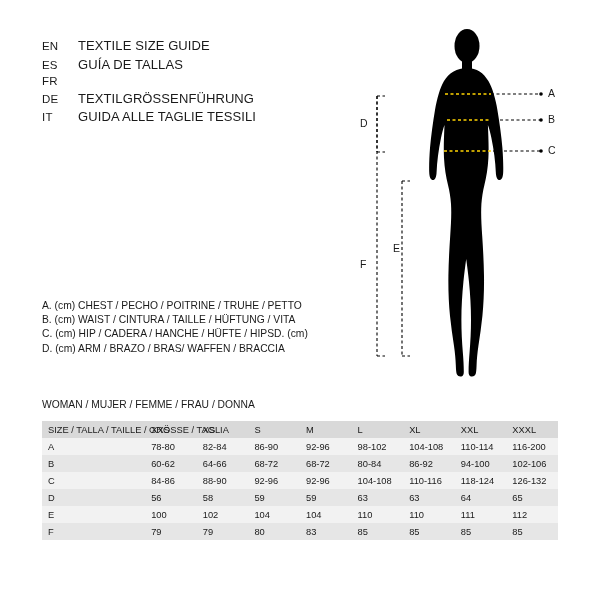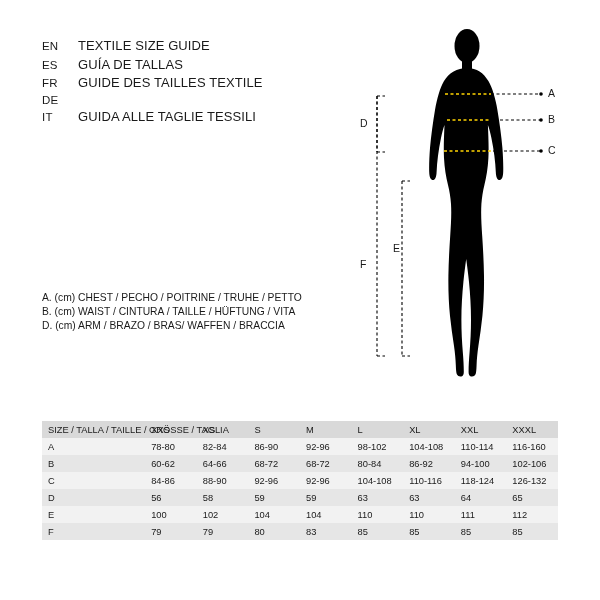--- a/index.html
+++ b/index.html
@@ -43,21 +43,21 @@
   .title-text {
     font-size: 13px;
     letter-spacing: 0.1px;
     color: #1a1a1a;
   }
 
   
   .legend {
     position: absolute;
     left: 42px;
-    top: 291px;
+    top: 299px;
     width: 360px;
   }
   .legend-line {
     font-size: 10.3px;
     line-height: 14.2px;
     color: #1a1a1a;
     white-space: nowrap;
   }
   .legend-gender {
     position: absolute;
@@ -128,24 +128,24 @@
     <div class="title-row">
       <div class="title-lang">EN</div>
       <div class="title-text">TEXTILE SIZE GUIDE</div>
     </div>
     <div class="title-row">
       <div class="title-lang">ES</div>
       <div class="title-text">GUÍA DE TALLAS</div>
     </div>
     <div class="title-row">
       <div class="title-lang">FR</div>
-      <div class="title-text">GUIDE DES TAILLES TEXTILE</div>
     </div>
     <div class="title-row">
       <div class="title-lang">DE</div>
+      <div class="title-text">TEXTILGRÖSSENFÜHRUNG</div>
     </div>
     <div class="title-row">
       <div class="title-lang">IT</div>
       <div class="title-text">GUIDA ALLE TAGLIE TESSILI</div>
     </div>
   </div>
 
   <div class="figure-area">
     <svg class="figure-svg" width="235" height="360" viewBox="0 0 235 360">
 
@@ -232,23 +232,25 @@
     <div class="marker-label" style="left:203px; top:87px;">B</div>
     <div class="marker-label" style="left:203px; top:118px;">C</div>
     <div class="marker-label" style="left:15px; top:91px;">D</div>
     <div class="marker-label" style="left:48px; top:216px;">E</div>
     <div class="marker-label" style="left:15px; top:232px;">F</div>
   </div>
 
   <div class="legend">
     <div class="legend-line">A. (cm) CHEST / PECHO / POITRINE / TRUHE / PETTO</div>
     <div class="legend-line">B. (cm) WAIST / CINTURA / TAILLE / HÜFTUNG / VITA</div>
+    <div class="legend-line">C. (cm) HIP / CADERA / HANCHE / HÜFTE / HIPSD. (cm)</div>
     <div class="legend-line">D. (cm) ARM / BRAZO / BRAS/ WAFFEN / BRACCIA</div>
   </div>
 
+  <div class="legend-gender">WOMAN / MUJER / FEMME / FRAU / DONNA</div>
 
   <div class="table-wrap">
     <table class="size-table">
       <tbody>
         <tr class="head-row">
           <td colspan="2">SIZE / TALLA / TAILLE / GRÖSSE / TAGLIA</td>
           <td>XXS</td>
           <td>XS</td>
           <td>S</td>
           <td>M</td>
@@ -261,21 +263,21 @@
         <tr class="row-light">
           <td class="col-label">A</td>
           <td class="col-size"></td>
           <td>78-80</td>
           <td>82-84</td>
           <td>86-90</td>
           <td>92-96</td>
           <td>98-102</td>
           <td>104-108</td>
           <td>110-114</td>
-          <td>116-160</td>
+          <td>116-200</td>
         </tr>
 
         <tr class="row-dark">
           <td class="col-label">B</td>
           <td class="col-size"></td>
           <td>60-62</td>
           <td>64-66</td>
           <td>68-72</td>
           <td>68-72</td>
           <td>80-84</td>

